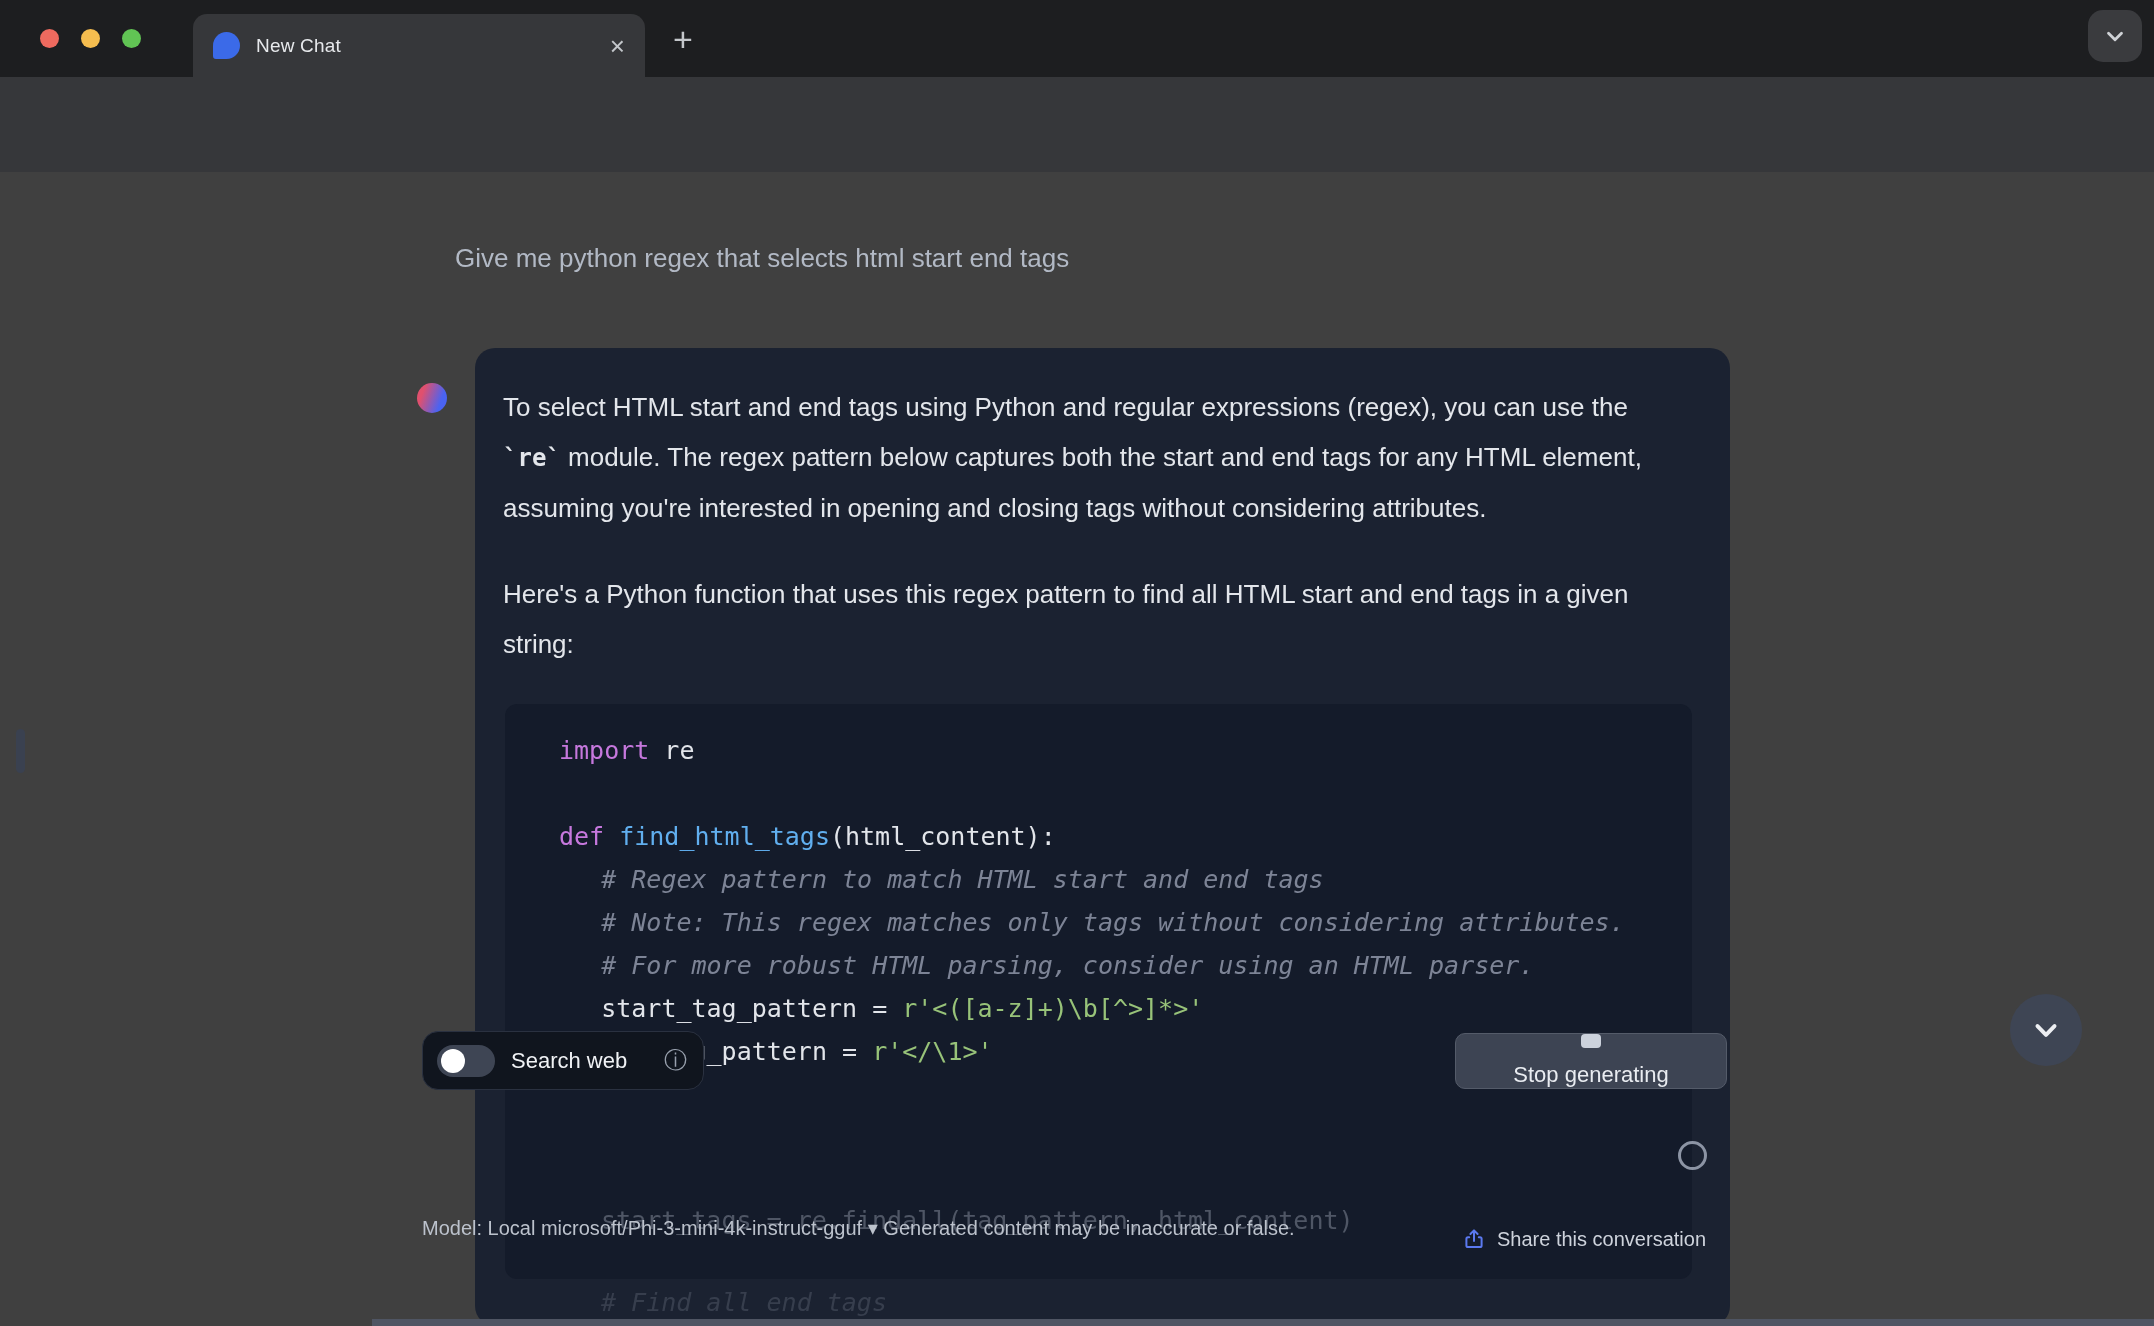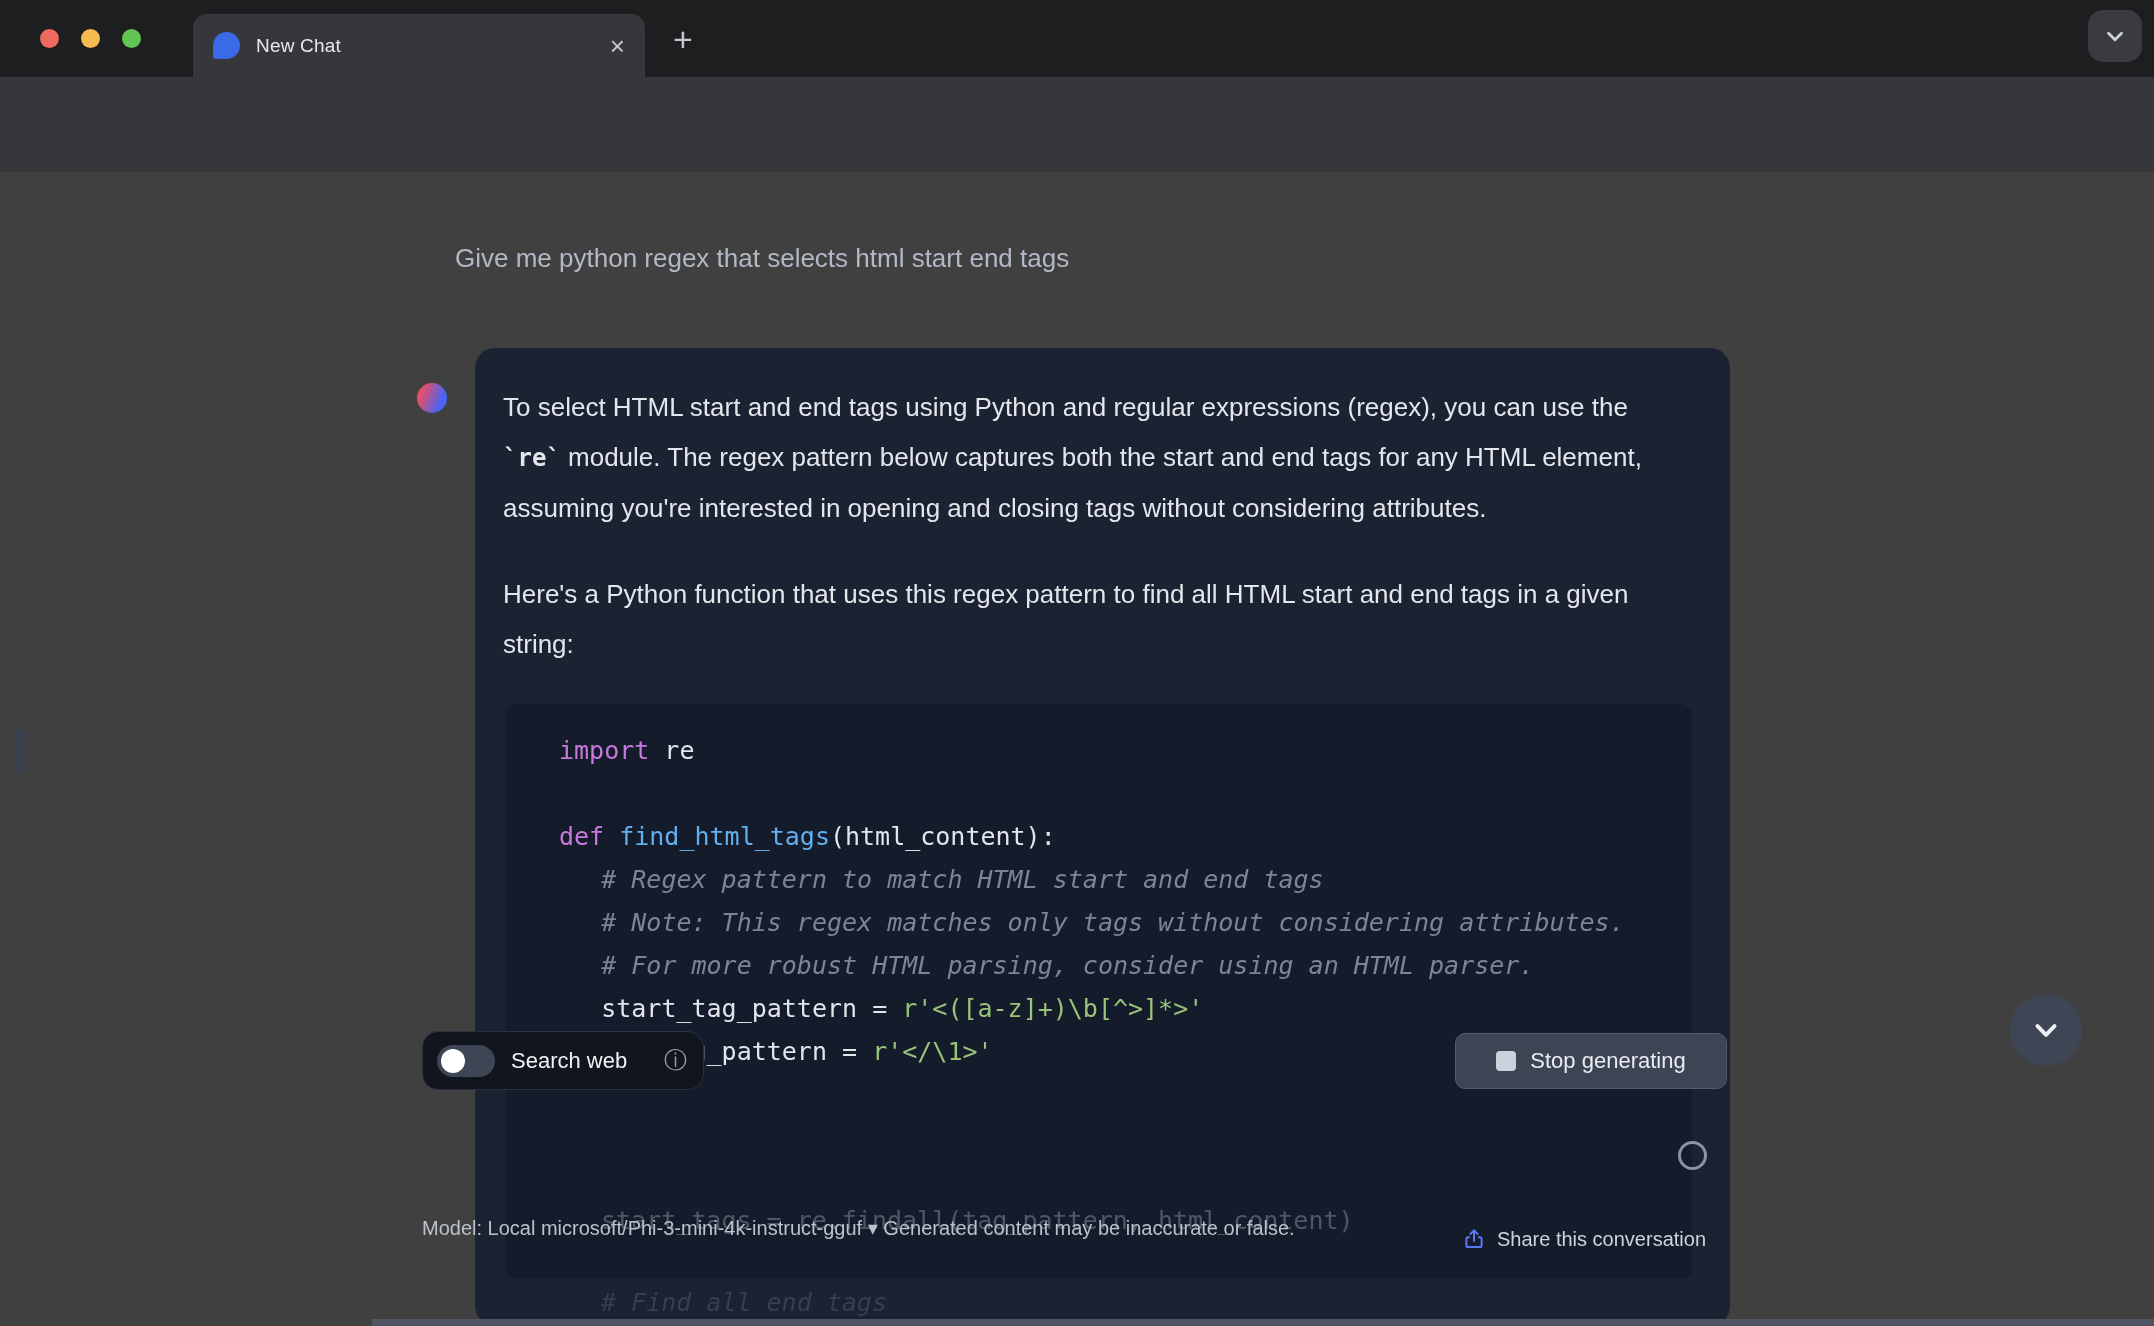--- a/index.html
+++ b/index.html
@@ -68,21 +68,21 @@
   .faint2 { left:601px; top:1116px; color:rgba(140,148,162,0.25); font-style:italic; }
 
   
   .search-pill { position:absolute; left:422px; top:859px; width:282px; height:59px; border-radius:16px;
                  background:#10151e; border:1px solid #2a3140; display:flex; align-items:center; padding:0 16px 0 14px; }
   .toggle { width:58px; height:32px; border-radius:16px; background:#3e4554; position:relative; flex:0 0 auto; }
   .toggle-knob { position:absolute; left:4px; top:4px; width:24px; height:24px; border-radius:50%; background:#fff; }
   .search-label { margin-left:16px; font-size:22px; color:#f0f2f5; flex:1; }
   .search-info { font-size:23px; color:#98a0ad; }
   .stop-btn { position:absolute; left:1455px; top:861px; width:272px; height:56px; border-radius:10px; background:#3d4453;
-              border:1px solid #545b69; display:flex; align-items:center; justify-content:center; gap:14px; }
+              border:1px solid #545b69; display:flex; align-items:center; justify-content:center; gap:14px;flex-direction:column; }
   .stop-square { width:20px; height:20px; border-radius:4px; background:#ccd2dc; }
   .stop-label { font-size:22px; color:#e9ecf1; }
   .ask-input { position:absolute; left:422px; top:947px; width:1308px; height:74px; border-radius:14px; background:#3a4150;
                border:none; outline:none; padding:0 70px 0 24px; font-family:"Liberation Sans","DejaVu Sans",sans-serif;
                font-size:23px; color:#e4e7ec; }
   .ask-input::placeholder { color:#98a0af; opacity:1; }
   .ask-circle { position:absolute; left:1678px; top:969px; width:29px; height:29px; border-radius:50%;
                 border:3px solid #8c94a4; }
   .footer-left { position:absolute; left:422px; top:1038px; width:1000px; font-size:20px; line-height:37px; color:#bcc2cc; }
   .share { position:absolute; left:1462px; top:1055px; display:flex; align-items:center; gap:11px; }

